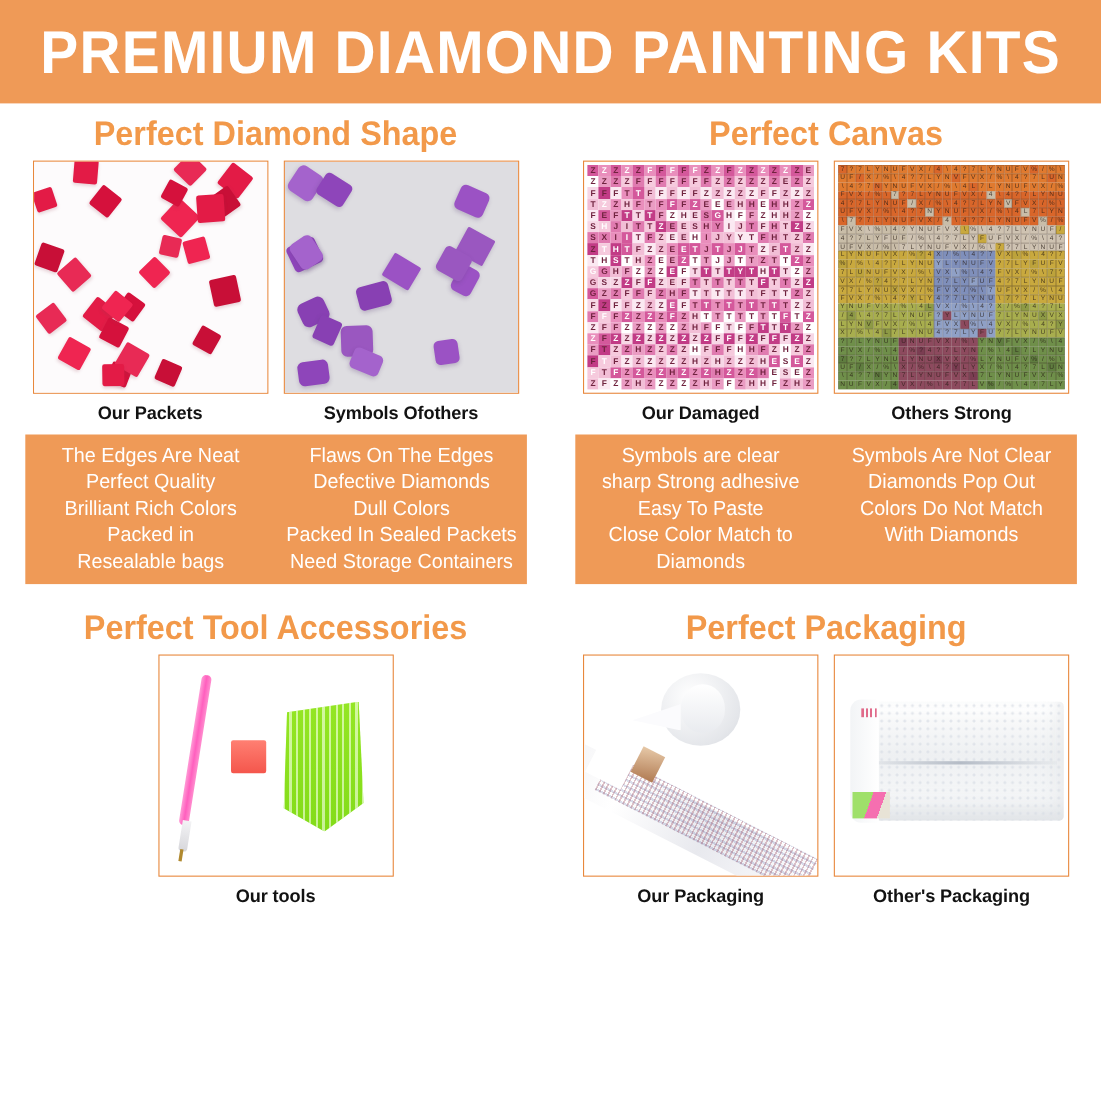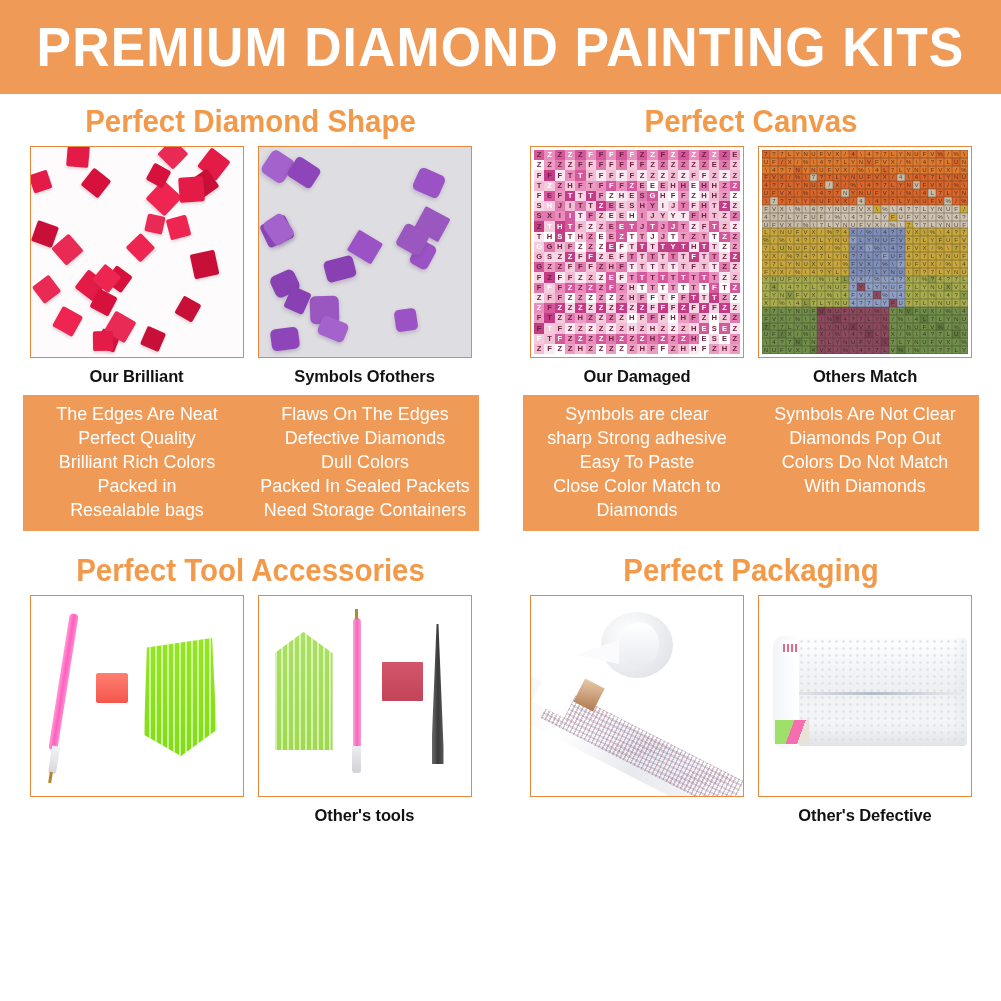--- a/index.html
+++ b/index.html
@@ -209,21 +209,21 @@
               <div class="bead" style="width: 23.3426px; height: 23.3426px; left: 25.778px; top: 91.295px; background: rgb(232, 42, 85); transform: rotate(-40.967deg); box-shadow: rgba(150, 60, 80, 0.2) 0px 2px 3px;"></div>
               <div class="bead" style="width: 20.862px; height: 20.862px; left: 137.897px; top: 70.4776px; background: rgb(239, 37, 81); transform: rotate(-15.134deg); box-shadow: rgba(150, 60, 80, 0.2) 0px 2px 3px;"></div>
               <div class="bead" style="width: 24.5607px; height: 24.5607px; left: 148.55px; top: 30.4439px; background: rgb(227, 27, 70); transform: rotate(-4.032deg); box-shadow: rgba(150, 60, 80, 0.2) 0px 2px 3px;"></div>
               <div class="bead" style="width: 24.588px; height: 24.588px; left: 161.148px; top: 104.991px; background: rgb(200, 15, 55); transform: rotate(-12.127deg); box-shadow: rgba(150, 60, 80, 0.2) 0px 2px 3px;"></div>
               <div class="bead" style="width: 19.0531px; height: 19.0531px; left: 118.525px; top: 18.9246px; background: rgb(213, 17, 60); transform: rotate(28.6201deg); box-shadow: rgba(150, 60, 80, 0.2) 0px 2px 3px;"></div>
               <div class="bead" style="width: 17.7769px; height: 17.7769px; left: 115.454px; top: 68.4287px; background: rgb(232, 42, 85); transform: rotate(12.6627deg); box-shadow: rgba(150, 60, 80, 0.2) 0px 2px 3px;"></div>
               <div class="bead" style="width: 21.3892px; height: 21.3892px; left: 65.2101px; top: 121.031px; background: rgb(239, 37, 81); transform: rotate(39.2658deg); box-shadow: rgba(150, 60, 80, 0.2) 0px 2px 3px;"></div>
               <div class="bead" style="width: 21.8331px; height: 21.8331px; left: 36.8394px; top: -1.61116px; background: rgb(227, 27, 70); transform: rotate(4.74529deg); box-shadow: rgba(150, 60, 80, 0.2) 0px 2px 3px;"></div>
             </div>
         </div>
-        <div class="caption">Our Brilliant</div>
+        <div class="caption">Our Packets</div>
       </div>
       <div class="cell">
         <div class="photo-frame">
           <div class="scatter grey-bg" id="art-purple-beads">
               <div class="bead" style="width: 28.2756px; height: 23.9016px; left: 156.556px; top: 23.8317px; background: rgb(155, 82, 196); transform: rotate(23.9629deg); border-radius: 5.05375px; box-shadow: rgba(90, 60, 120, 0.28) 0px 2px 4px;"></div>
               <div class="bead" style="width: 25.5657px; height: 26.5278px; left: 6.56359px; top: 6.13225px; background: rgb(164, 99, 204); transform: rotate(33.3873deg); border-radius: 5.48176px; box-shadow: rgba(90, 60, 120, 0.28) 0px 2px 4px;"></div>
               <div class="bead" style="width: 29.3038px; height: 27.6883px; left: 51.9333px; top: 149.22px; background: rgb(154, 87, 192); transform: rotate(-1.98128deg); border-radius: 5.4933px; box-shadow: rgba(90, 60, 120, 0.28) 0px 2px 4px;"></div>
               <div class="bead" style="width: 27.6593px; height: 24.7035px; left: 4.96765px; top: 72.4345px; background: rgb(142, 69, 186); transform: rotate(-25.4816deg); border-radius: 3.91076px; box-shadow: rgba(90, 60, 120, 0.28) 0px 2px 4px;"></div>
               <div class="bead" style="width: 29.9124px; height: 22.4919px; left: 66.9624px; top: 110.986px; background: rgb(136, 64, 179); transform: rotate(-14.852deg); border-radius: 4.53765px; box-shadow: rgba(90, 60, 120, 0.28) 0px 2px 4px;"></div>
               <div class="bead" style="width: 28.111px; height: 23.8456px; left: 92.7832px; top: 87.9995px; background: rgb(155, 82, 196); transform: rotate(31.095deg); border-radius: 1.85795px; box-shadow: rgba(90, 60, 120, 0.28) 0px 2px 4px;"></div>
@@ -1346,21 +1346,21 @@
               <span style="background: rgb(111, 143, 74);">/</span>
               <span style="background: rgb(111, 143, 74);">%</span>
               <span style="background: rgb(111, 143, 74);">\</span>
               <span style="background: rgb(111, 143, 74);">4</span>
               <span style="background: rgb(111, 143, 74);">?</span>
               <span style="background: rgb(111, 143, 74);">7</span>
               <span style="background: rgb(111, 143, 74);">L</span>
               <span style="background: rgb(111, 143, 74);">Y</span>
             </div>
         </div>
-        <div class="caption">Others Match</div>
+        <div class="caption">Others Strong</div>
       </div>
     </div>
 
     <div class="text-panel">
       <div class="col">
           <div>Symbols are clear</div>
           <div>sharp Strong adhesive</div>
           <div>Easy To Paste</div>
           <div>Close Color Match to</div>
           <div>Diamonds</div>
@@ -1384,37 +1384,21 @@
           <div class="tool pen-body" style="left:28px;top:17px;width:9px;height:138px;background:linear-gradient(90deg,#ff9bd6,#ff5fbe,#ff8ecf);transform:rotate(9deg);"></div>
           <div class="tool" style="left:19px;top:150px;width:8px;height:28px;background:linear-gradient(180deg,#f3f3f5,#d7d7db);transform:rotate(9deg);border-radius:0 0 3px 3px;"></div>
           <div class="tool" style="left:18px;top:176px;width:2.5px;height:11px;background:#b0892f;transform:rotate(9deg);"></div>
 
           <div class="tool" style="left:65px;top:77px;width:32px;height:30px;background:linear-gradient(180deg,#ff7f72,#f4564c);border-radius:2px;"></div>
 
           <div class="tool tray" style="left:112px;top:42px;width:74px;height:118px;clip-path:polygon(6% 8%,94% 0%,100% 78%,52% 100%,2% 82%);">
             <div class="tray-lines"></div>
           </div>
         </div>
-      </div>
-      <div class="cell">
-        <div class="photo-frame tall">
-
-          <div class="tool" style="left:16px;top:36px;width:58px;height:118px;background:linear-gradient(180deg,#b7e870,#a6e055);clip-path:polygon(0% 18%,50% 0%,100% 18%,100% 100%,0% 100%);">
-            <div class="tray-lines" style="background:repeating-linear-gradient(90deg,rgba(255,255,255,0.5) 0 2px, rgba(140,205,70,0.3) 2px 6px);"></div>
-          </div>
-
-          <div class="tool pen-body" style="left:94px;top:22px;width:8px;height:132px;background:linear-gradient(90deg,#ffa6da,#f564bd,#ff9ad4);"></div>
-          <div class="tool" style="left:93px;top:150px;width:9px;height:27px;background:linear-gradient(180deg,#eeeef0,#d2d2d6);border-radius:0 0 3px 3px;"></div>
-          <div class="tool" style="left:96px;top:13px;width:3px;height:10px;background:#b08b34;"></div>
-
-          <div class="tool" style="left:123px;top:66px;width:41px;height:39px;background:linear-gradient(180deg,#d4566a,#c14459);border-radius:1px;"></div>
-
-          <div class="tool" style="left:173px;top:28px;width:12px;height:140px;background:linear-gradient(90deg,#6a6a6a,#3a3a3a,#5c5c5c);clip-path:polygon(42% 0%,58% 0%,100% 88%,100% 100%,0% 100%,0% 88%);"></div>
-        </div>
-        <div class="caption">Other's tools</div>
+        <div class="caption">Our tools</div>
       </div>
     </div>
 
   </div>
 
   <div class="quadrant panel-row2">
     <div class="section-title">Perfect Packaging</div>
 
     <div class="pair">
       <div class="cell">
@@ -1424,31 +1408,32 @@
           <div class="tool" style="left:88px;top:26px;width:40px;height:44px;border-radius:50% 50% 46% 46%;background:linear-gradient(180deg,#ffffff,#e9ebef);"></div>
           <div class="tool" style="left:44px;top:44px;width:44px;height:24px;background:#fbfbfd;clip-path:polygon(0% 62%,100% 0%,100% 100%);"></div>
 
           <div class="tube" style="left:-12px;top:74px;width:248px;height:44px;transform:rotate(27deg);transform-origin:left top;border-radius:8px;"></div>
           <div class="tool" style="left:26px;top:90px;width:210px;height:36px;transform:rotate(27deg);transform-origin:left top;
                       background:repeating-linear-gradient(90deg,rgba(150,60,80,0.30) 0 1.5px,rgba(255,255,255,0.0) 1.5px 4px),
                                  repeating-linear-gradient(0deg,rgba(90,100,160,0.22) 0 2px,rgba(255,255,255,0) 2px 5px);"></div>
           <div class="tool" style="left:8px;top:76px;width:36px;height:40px;background:#ffffff;transform:rotate(27deg);"></div>
           <div class="tool" style="left:47px;top:86px;width:22px;height:26px;background:linear-gradient(160deg,#e7c9a8,#b07a52);transform:rotate(27deg);"></div>
         </div>
+        <div class="caption">Our Packaging</div>
       </div>
       <div class="cell">
         <div class="photo-frame tall">
           <div class="mailer" style="left:18px;top:42px;width:190px;height:108px;border-radius:4px;
                       box-shadow:inset 0 -10px 18px rgba(200,205,212,0.55), inset 0 8px 14px rgba(255,255,255,0.9);"></div>
           <div class="tool" style="left:18px;top:42px;width:190px;height:108px;
                       background:radial-gradient(circle,rgba(215,220,228,0.65) 1.1px,rgba(0,0,0,0) 1.6px) 0 0/7px 7px;"></div>
           <div class="tool" style="left:26px;top:96px;width:176px;height:3px;background:linear-gradient(90deg,rgba(190,196,205,0.1),rgba(170,178,190,0.85),rgba(190,196,205,0.1));"></div>
           <div class="tool" style="left:14px;top:40px;width:26px;height:112px;background:linear-gradient(90deg,#f2f4f6,#ffffff);border-radius:10px 0 0 10px;"></div>
           <div class="tool" style="left:16px;top:124px;width:34px;height:24px;background:linear-gradient(110deg,#9fe06a 0 45%,#f56fb0 45% 72%,#e8e3d6 72% 100%);"></div>
           <div class="tool" style="left:24px;top:48px;width:14px;height:8px;background:repeating-linear-gradient(90deg,#e06a8a 0 2px,transparent 2px 4px);"></div>
         </div>
-        <div class="caption">Other's Defective</div>
+        <div class="caption">Other's Packaging</div>
       </div>
     </div>
 
   </div>
 
 </div>
 
 </body></html>

